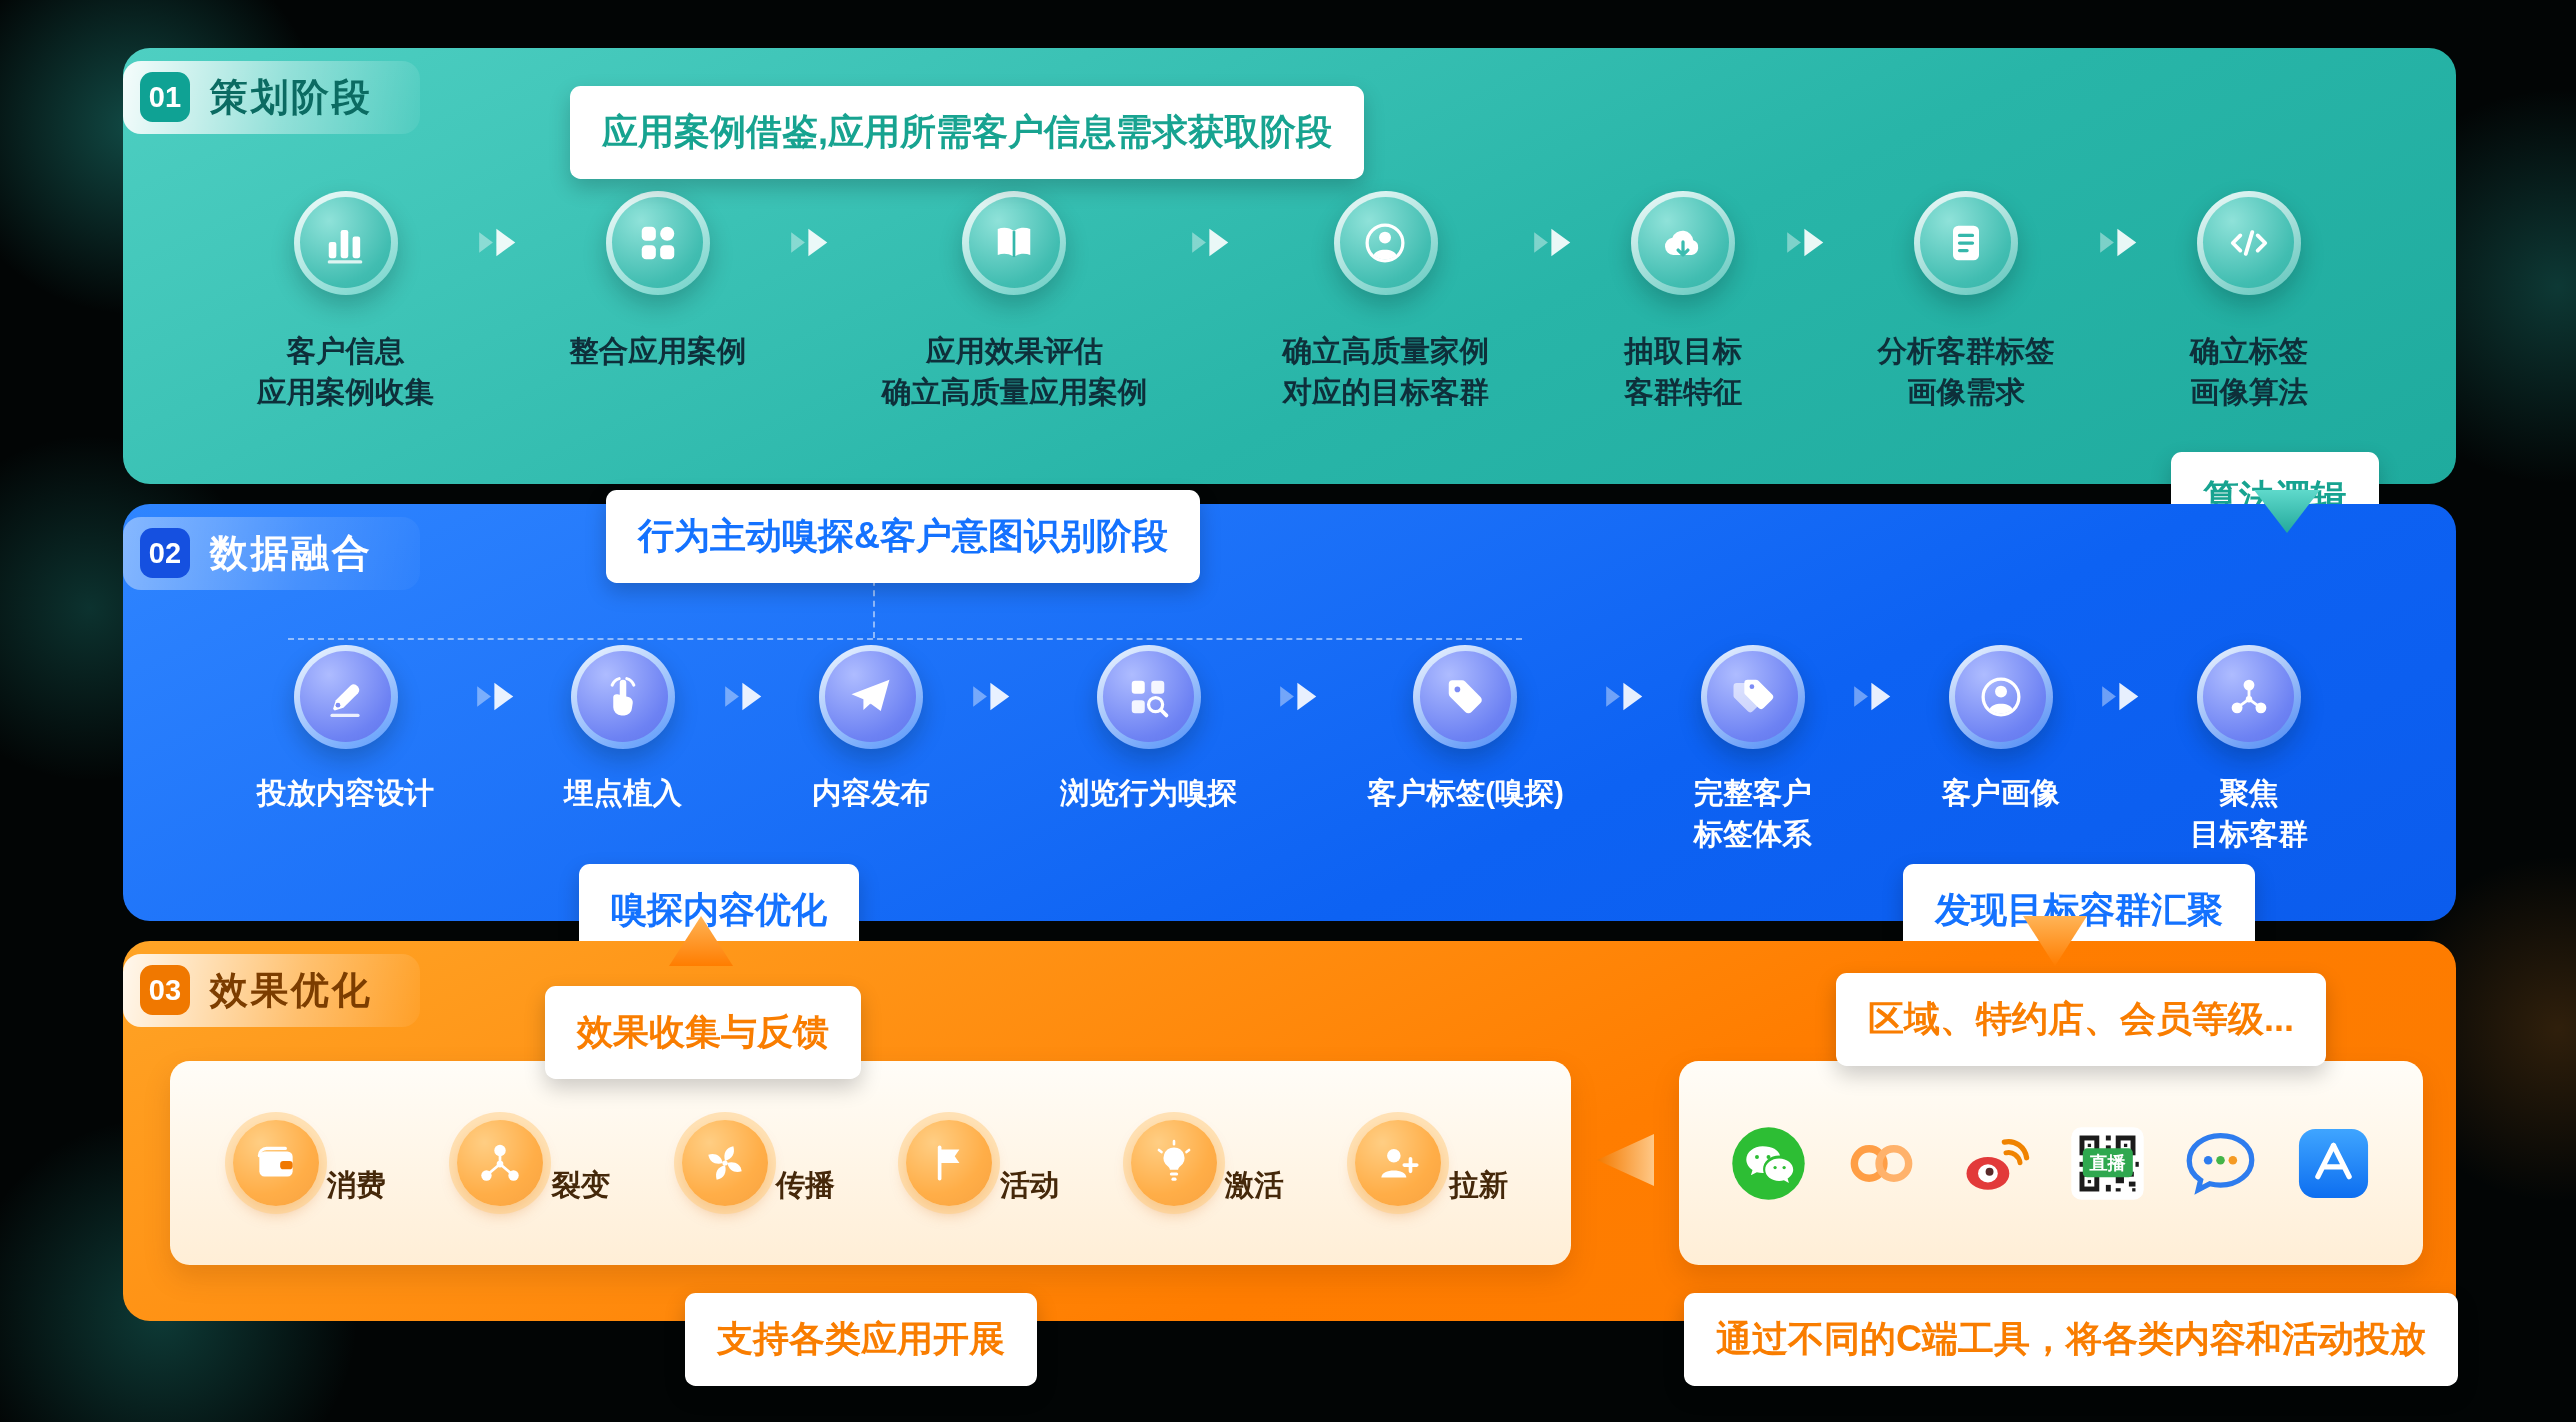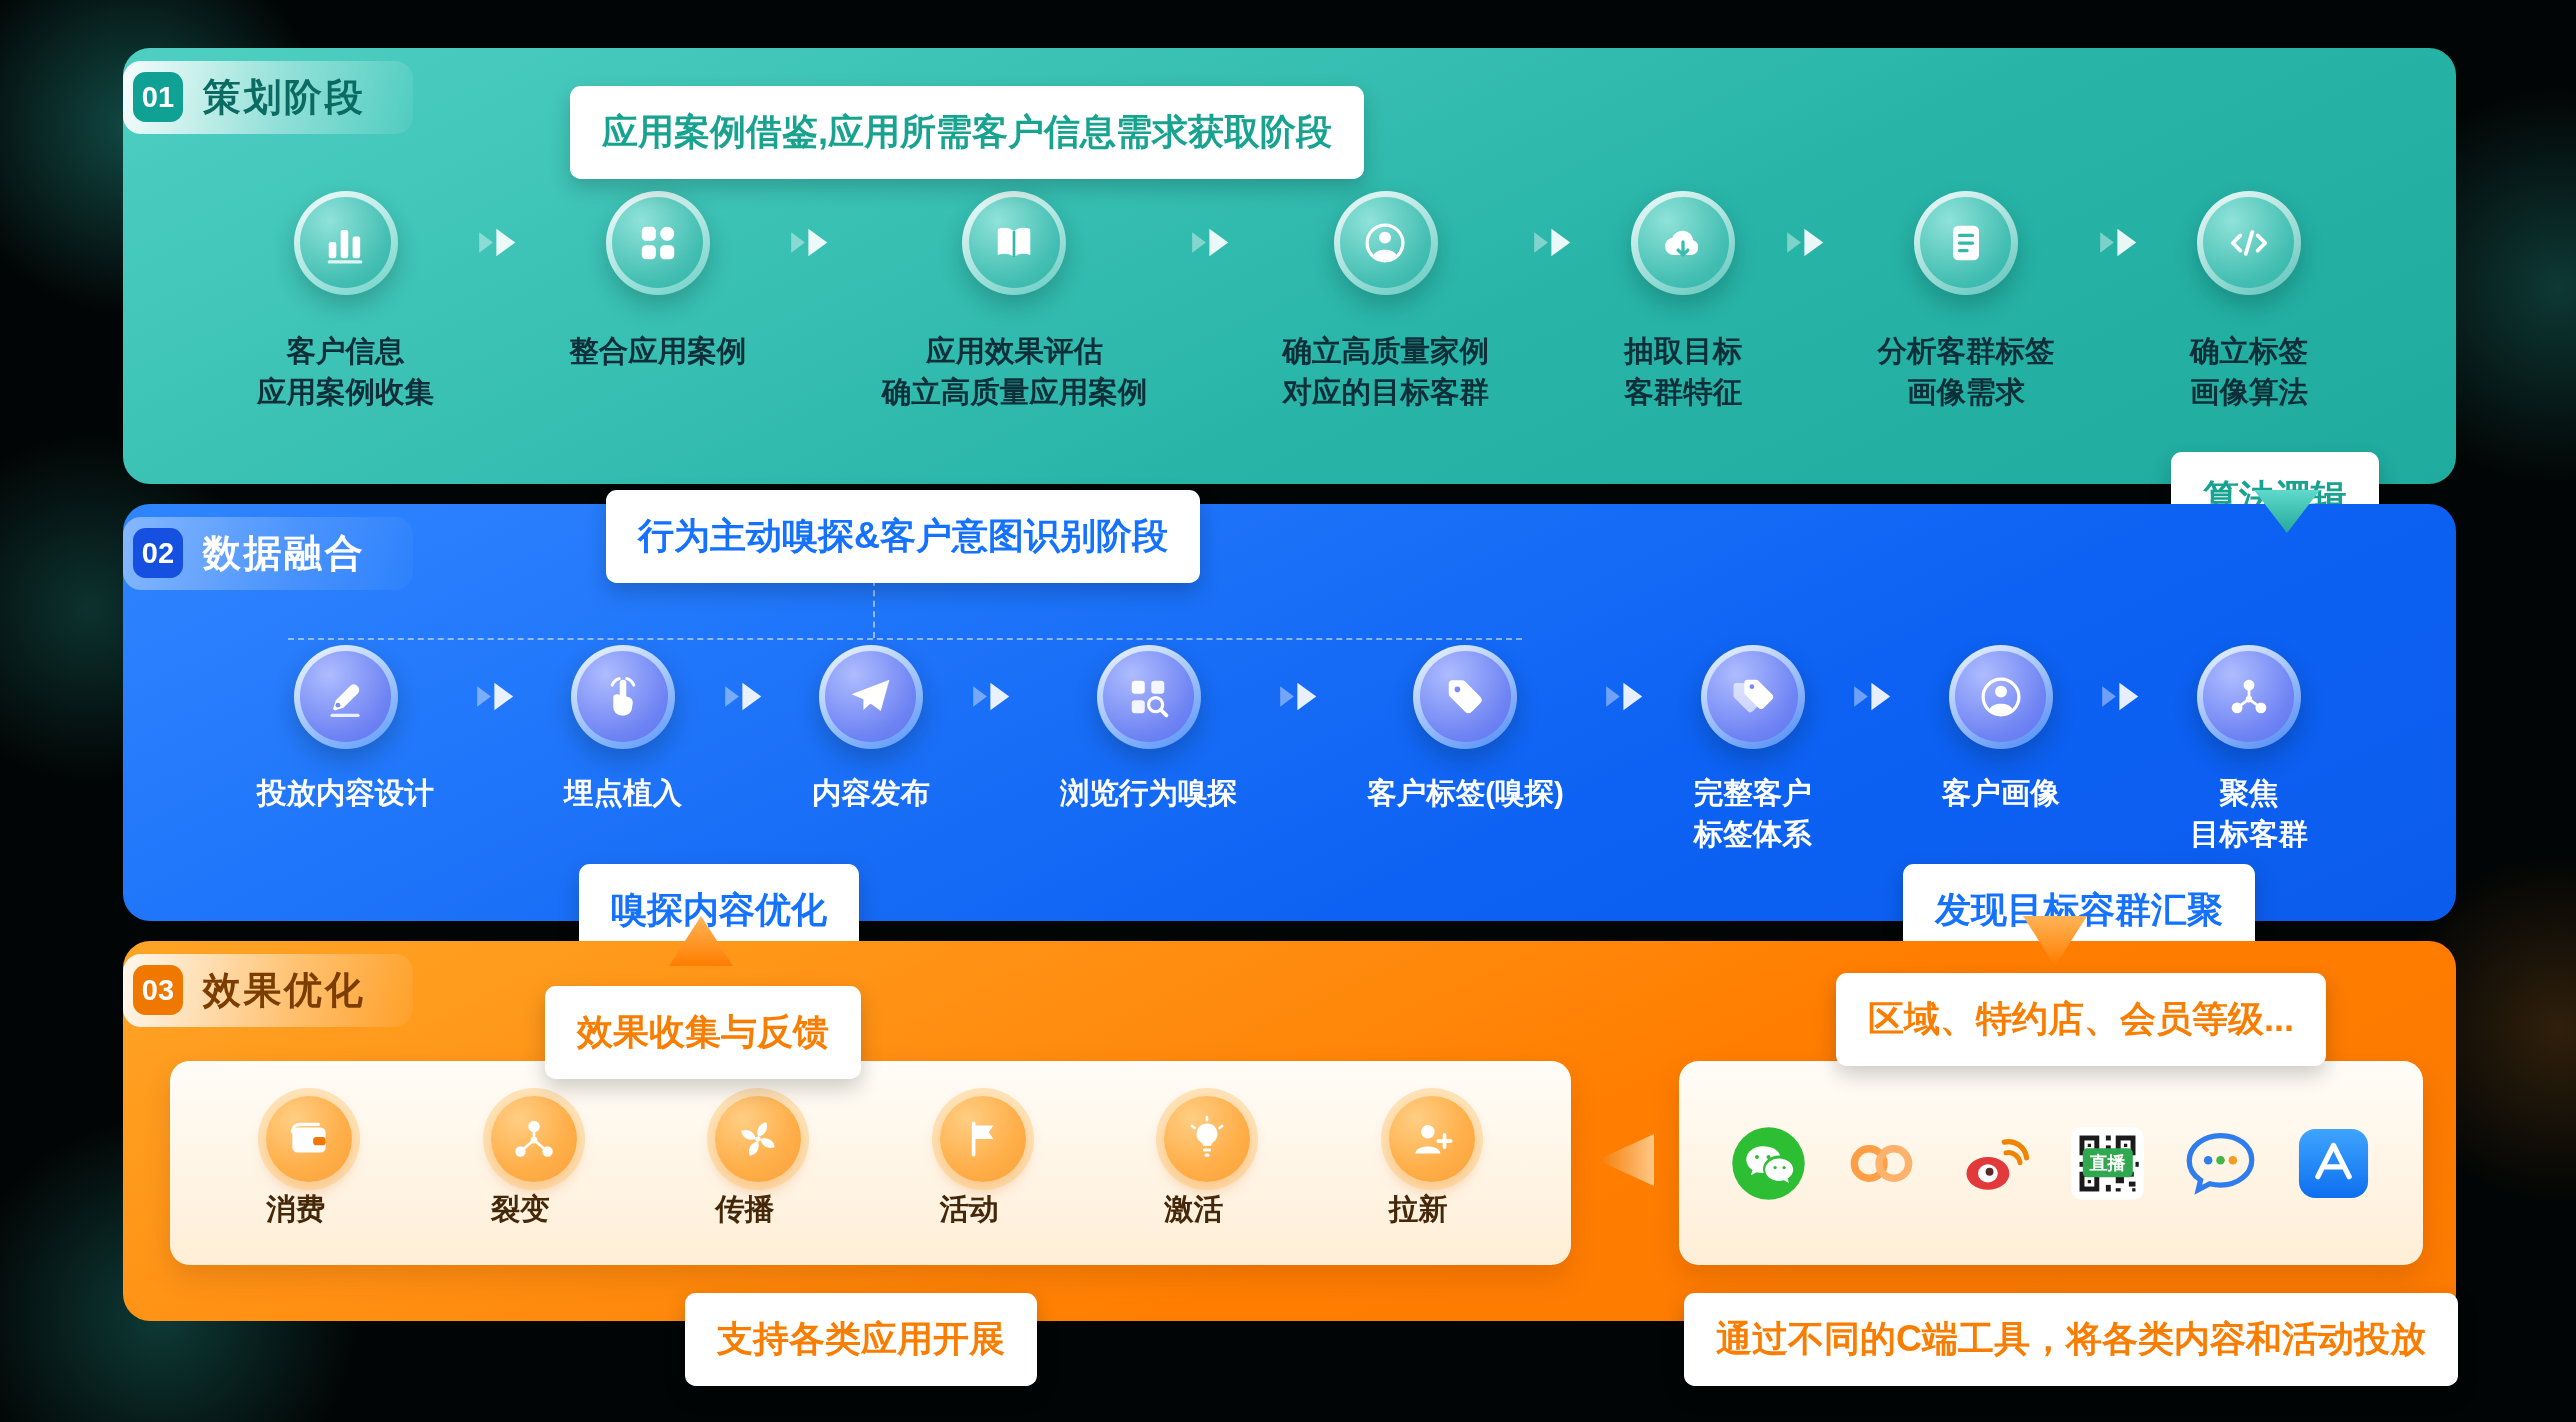--- a/index.html
+++ b/index.html
@@ -11,21 +11,21 @@
   .g3{left:-54px;top:1100px;width:429px;height:429px;background:radial-gradient(circle,rgba(47,211,196,.26),transparent 65%);}
   .g4{left:2343px;top:72px;width:429px;height:429px;background:radial-gradient(circle,rgba(47,211,196,.25),transparent 65%);}
   .g5{left:2370px;top:841px;width:376px;height:376px;background:radial-gradient(circle,rgba(255,150,40,.18),transparent 65%);}
 
   .phase{position:absolute;left:123px;width:2333px;border-radius:27px;z-index:1;}
   .p1{top:48px;height:436px;background:linear-gradient(155deg,#4ecfc2,#28b5a8 60%,#1fab9e);}
   .p2{top:504px;height:417px;background:linear-gradient(155deg,#2f85ff,#0d62f3 65%,#0b5ced);}
   .p3{top:941px;height:380px;background:linear-gradient(155deg,#ffa426,#ff7d00 60%,#fb7a00);}
 
   .badge{position:absolute;left:0;top:12.5px;height:73px;display:flex;align-items:center;gap:19.7px;
-         padding:0 47px 0 10px;border-radius:18px;z-index:3;}
+         padding:0 47px 0 17px;border-radius:18px;z-index:3;}
   .p1 .badge{background:linear-gradient(100deg,rgba(255,255,255,.95),rgba(255,255,255,.4) 55%,rgba(255,255,255,.06));}
   .p2 .badge{background:linear-gradient(100deg,rgba(255,255,255,.42),rgba(255,255,255,.14) 60%,rgba(255,255,255,.03));}
   .p3 .badge{background:linear-gradient(100deg,rgba(255,255,255,.92),rgba(255,255,255,.35) 60%,rgba(255,255,255,.05));}
   .badge-num{width:50px;height:50px;border-radius:12.5px;display:flex;align-items:center;justify-content:center;
              color:#fff;font-size:29px;font-weight:700;}
   .p1 .badge-num{background:#0fa294;}
   .p2 .badge-num{background:#1550e0;}
   .p3 .badge-num{background:#f07800;}
   .badge-title{font-size:38px;font-weight:800;letter-spacing:2.7px;}
   .p1 .badge-title{color:#0b6b62;}
@@ -77,21 +77,21 @@
   #arrow-down{left:2023px;top:916px;width:64px;height:50px;
               background:linear-gradient(180deg,#ffb457,#ff7d00);clip-path:polygon(0 0,100% 0,50% 100%);}
   #arrow-left{position:absolute;left:1474px;top:193px;width:57px;height:52px;z-index:3;
               background:linear-gradient(270deg,#ffc887,#f37a00);clip-path:polygon(100% 0,100% 100%,0 50%);}
 
   .card{position:absolute;top:120px;height:204px;border-radius:19.7px;
         background:linear-gradient(180deg,#fffdf8,#ffeed6);box-shadow:0 12.5px 27px rgba(120,50,0,.18);z-index:2;}
   #left-card{left:47px;width:1401px;display:flex;justify-content:space-around;align-items:center;padding:0 27px;box-sizing:border-box;}
   #right-card{left:1556px;width:744px;display:flex;justify-content:space-evenly;align-items:center;padding:0 16px;box-sizing:border-box;}
 
-  .app{display:flex;flex-direction:column;align-items:flex-start;gap:8px;}
+  .app{display:flex;flex-direction:row;align-items:flex-end;gap:8px;}
   .app-circle{position:relative;z-index:0;width:86px;height:86px;border-radius:50%;
               display:flex;align-items:center;justify-content:center;
               background:radial-gradient(circle at 32% 26%,#ffd089,#ff9012 60%,#f07800);
               box-shadow:0 7.2px 16px rgba(216,100,0,.35);}
   .app-circle::before{content:"";position:absolute;left:-8px;top:-8px;width:102px;height:102px;border-radius:50%;
                       background:rgba(255,203,125,.5);z-index:-1;}
   .app-circle svg{width:50px;height:50px;display:block;}
   .app-label{font-size:29.5px;font-weight:700;color:#45280a;}
 
   .channel{position:relative;width:79px;height:79px;display:flex;align-items:flex-start;justify-content:center;}

